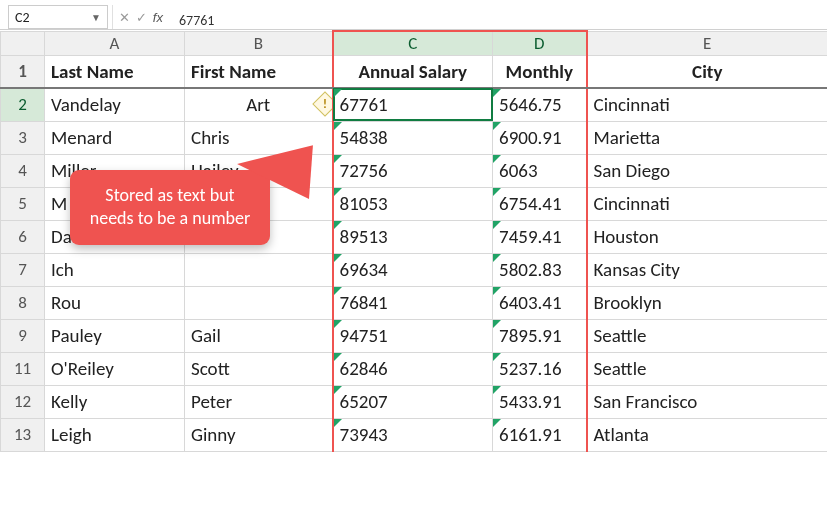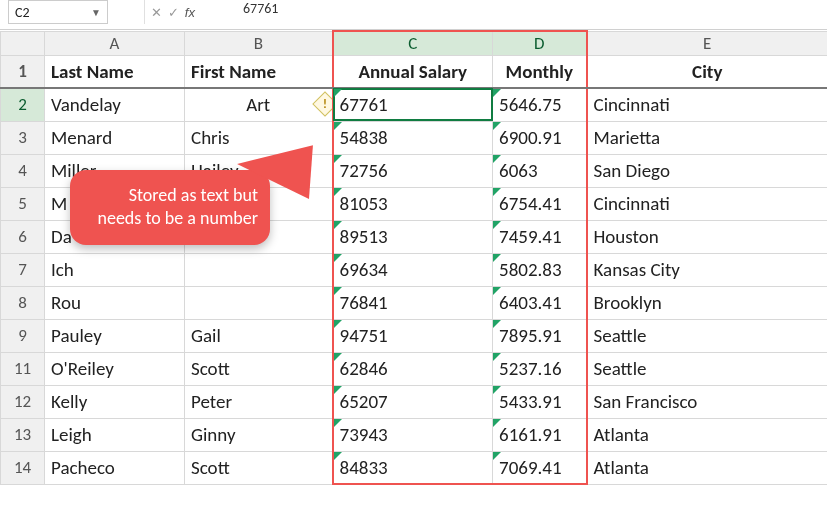--- a/index.html
+++ b/index.html
@@ -9,26 +9,25 @@
     font-size: 19px;
     background: #fff;
     color: #222;
     width: 827px;
     height: 519px;
     overflow: hidden;
     position: relative;
   }
   .formula-bar {
     display: flex;
-    align-items: flex-start;
+    align-items: flex-end;
     height: 30px;
     border-bottom: 1px solid #d0d0d0;
     background: #fff;
     font-size: 14px;
-    gap: 32px;
   }
   .namebox {
     width: 100px;
     height: 24px;
     border: 1px solid #ccc;
     margin: 0 4px 0 8px;
     display: flex;
     align-items: center;
     padding: 0 6px;
     justify-content: space-between;
@@ -120,23 +119,23 @@
     font-size: 12px;
     font-weight: bold;
   }
 
   .callout {
     position: absolute;
     top: 170px; left: 70px;
     width: 200px;
     background: #EF5350;
     color: #fff;
-    border-radius: 16px;
+    border-radius: 9px;
     padding: 14px 12px;
-    text-align: right;
+    text-align: center;
     font-size: 18px;
     line-height: 1.3;
     box-shadow: 0 4px 10px rgba(0,0,0,.25);
     z-index: 10;
   }
   .callout::after {
     content: "";
     position: absolute;
     top: -36px; right: -54px;
     border-left: 60px solid transparent;
@@ -276,27 +275,19 @@
       <td>San Francisco</td>
     </tr>
     <tr>
       <td class="rowhead">13</td>
       <td>Leigh</td>
       <td>Ginny</td>
       <td class="text-num sel-col-left">73943</td>
       <td class="text-num sel-col-right">6161.91</td>
       <td>Atlanta</td>
     </tr>
-    <tr>
-      <td class="rowhead">14</td>
-      <td>Pacheco</td>
-      <td>Scott</td>
-      <td class="text-num sel-col-left sel-col-bottom">84833</td>
-      <td class="text-num sel-col-right sel-col-bottom">7069.41</td>
-      <td>Atlanta</td>
-    </tr>
   </tbody>
 </table>
 </div>
 
 <div class="callout">
   <span>Stored as text but needs to be a number</span>
 </div>
 
 </body></html>

